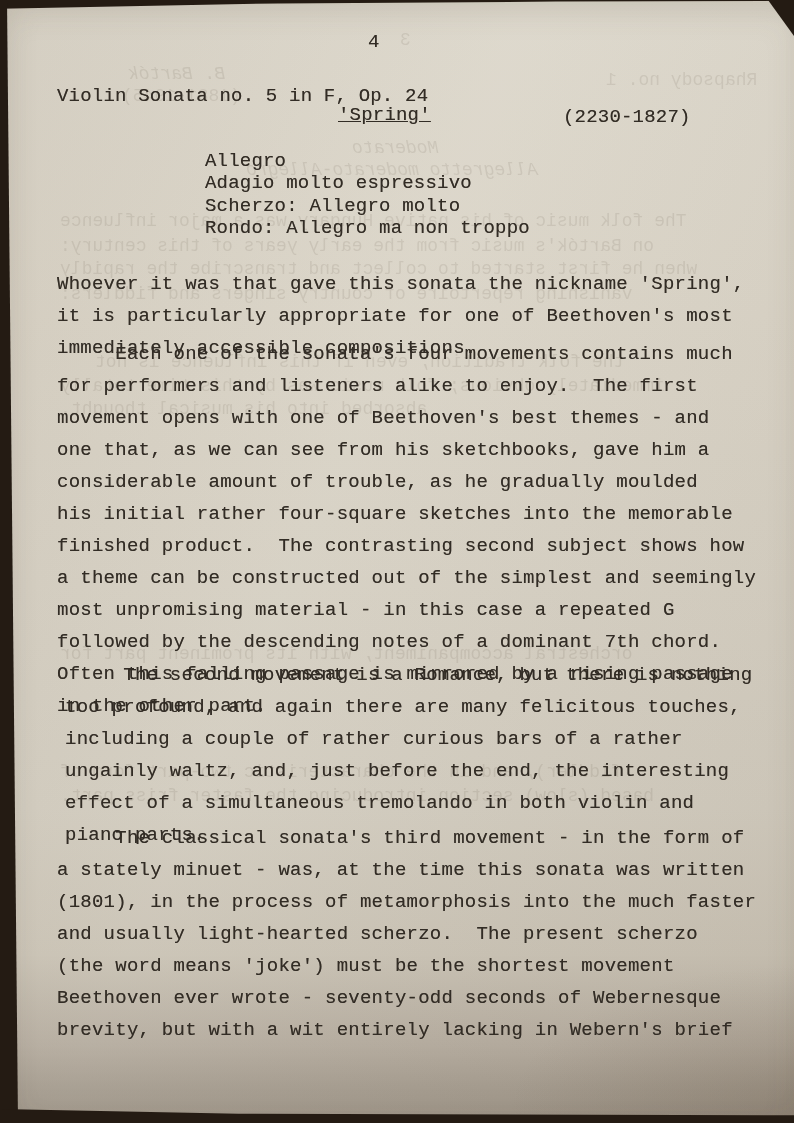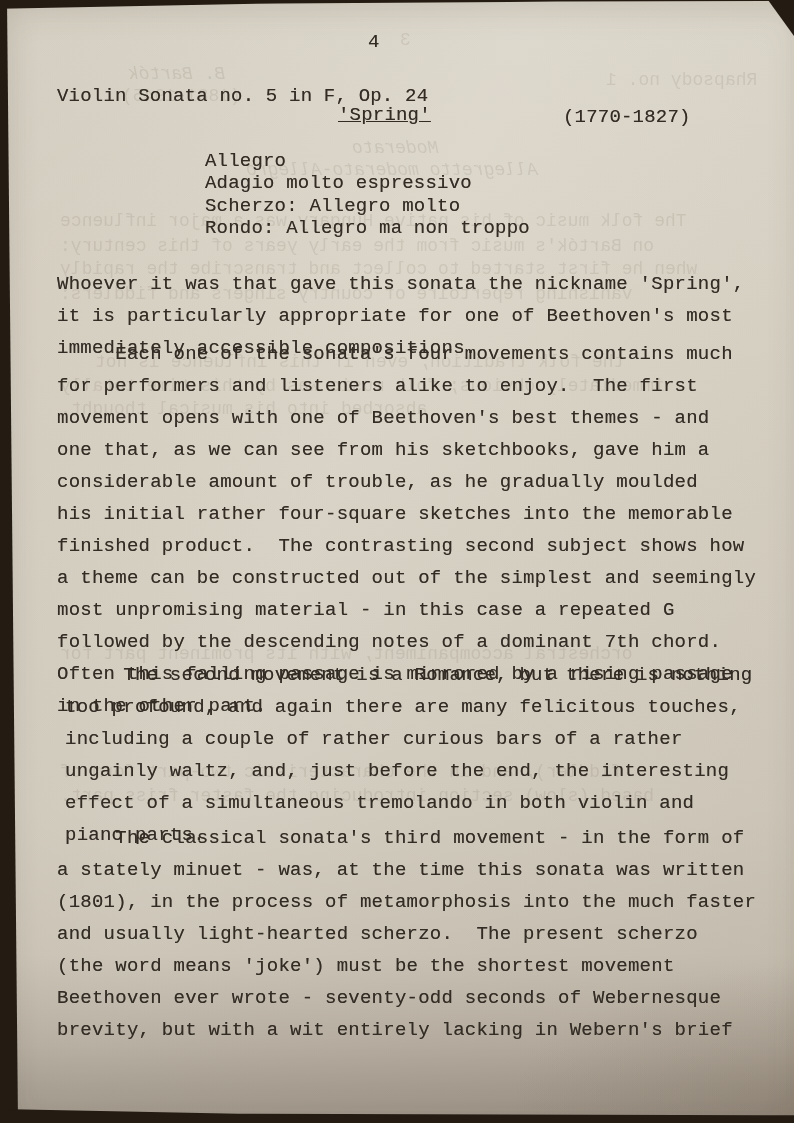--- a/index.html
+++ b/index.html
@@ -97,21 +97,21 @@
       <span class="ghost" style="left:60px;  top:399px;">absorbed into his musical thought.</span>
       <span class="ghost" style="left:60px;  top:644px;">orchestral accompaniment, with its prominent part for</span>
       <span class="ghost" style="left:60px;  top:762px;">fiddler), and in the characteristic two-part form of</span>
       <span class="ghost" style="left:60px;  top:786px;">based (slow) section introducing the faster friss part.</span>
     </div>
 
     <div class="ink pageno" style="left:368px; top:31px;">4</div>
 
     <div class="ink titletx" style="left:57px;  top:85px;">Violin Sonata no. 5 in F, Op. 24</div>
     <div class="ink titletx" style="left:338px; top:104px;text-decoration:underline;">'Spring'</div>
-    <div class="ink titletx" style="left:563px; top:106px;">(1770-1827)</div>
+    <div class="ink titletx" style="left:563px; top:106px;">(2230-1827)</div>
 
     <div class="ink moves" style="left:205px; top:150px;">Allegro
 Adagio molto espressivo
 Scherzo: Allegro molto
 Rondo: Allegro ma non troppo</div>
 
     <div class="ink para" style="left:57px; top:268px;">Whoever it was that gave this sonata the nickname 'Spring',
 it is particularly appropriate for one of Beethoven's most
 immediately accessible compositions.</div>
     <div class="ink para" style="left:57px; top:338px;">     Each one of the sonata's four movements contains much

